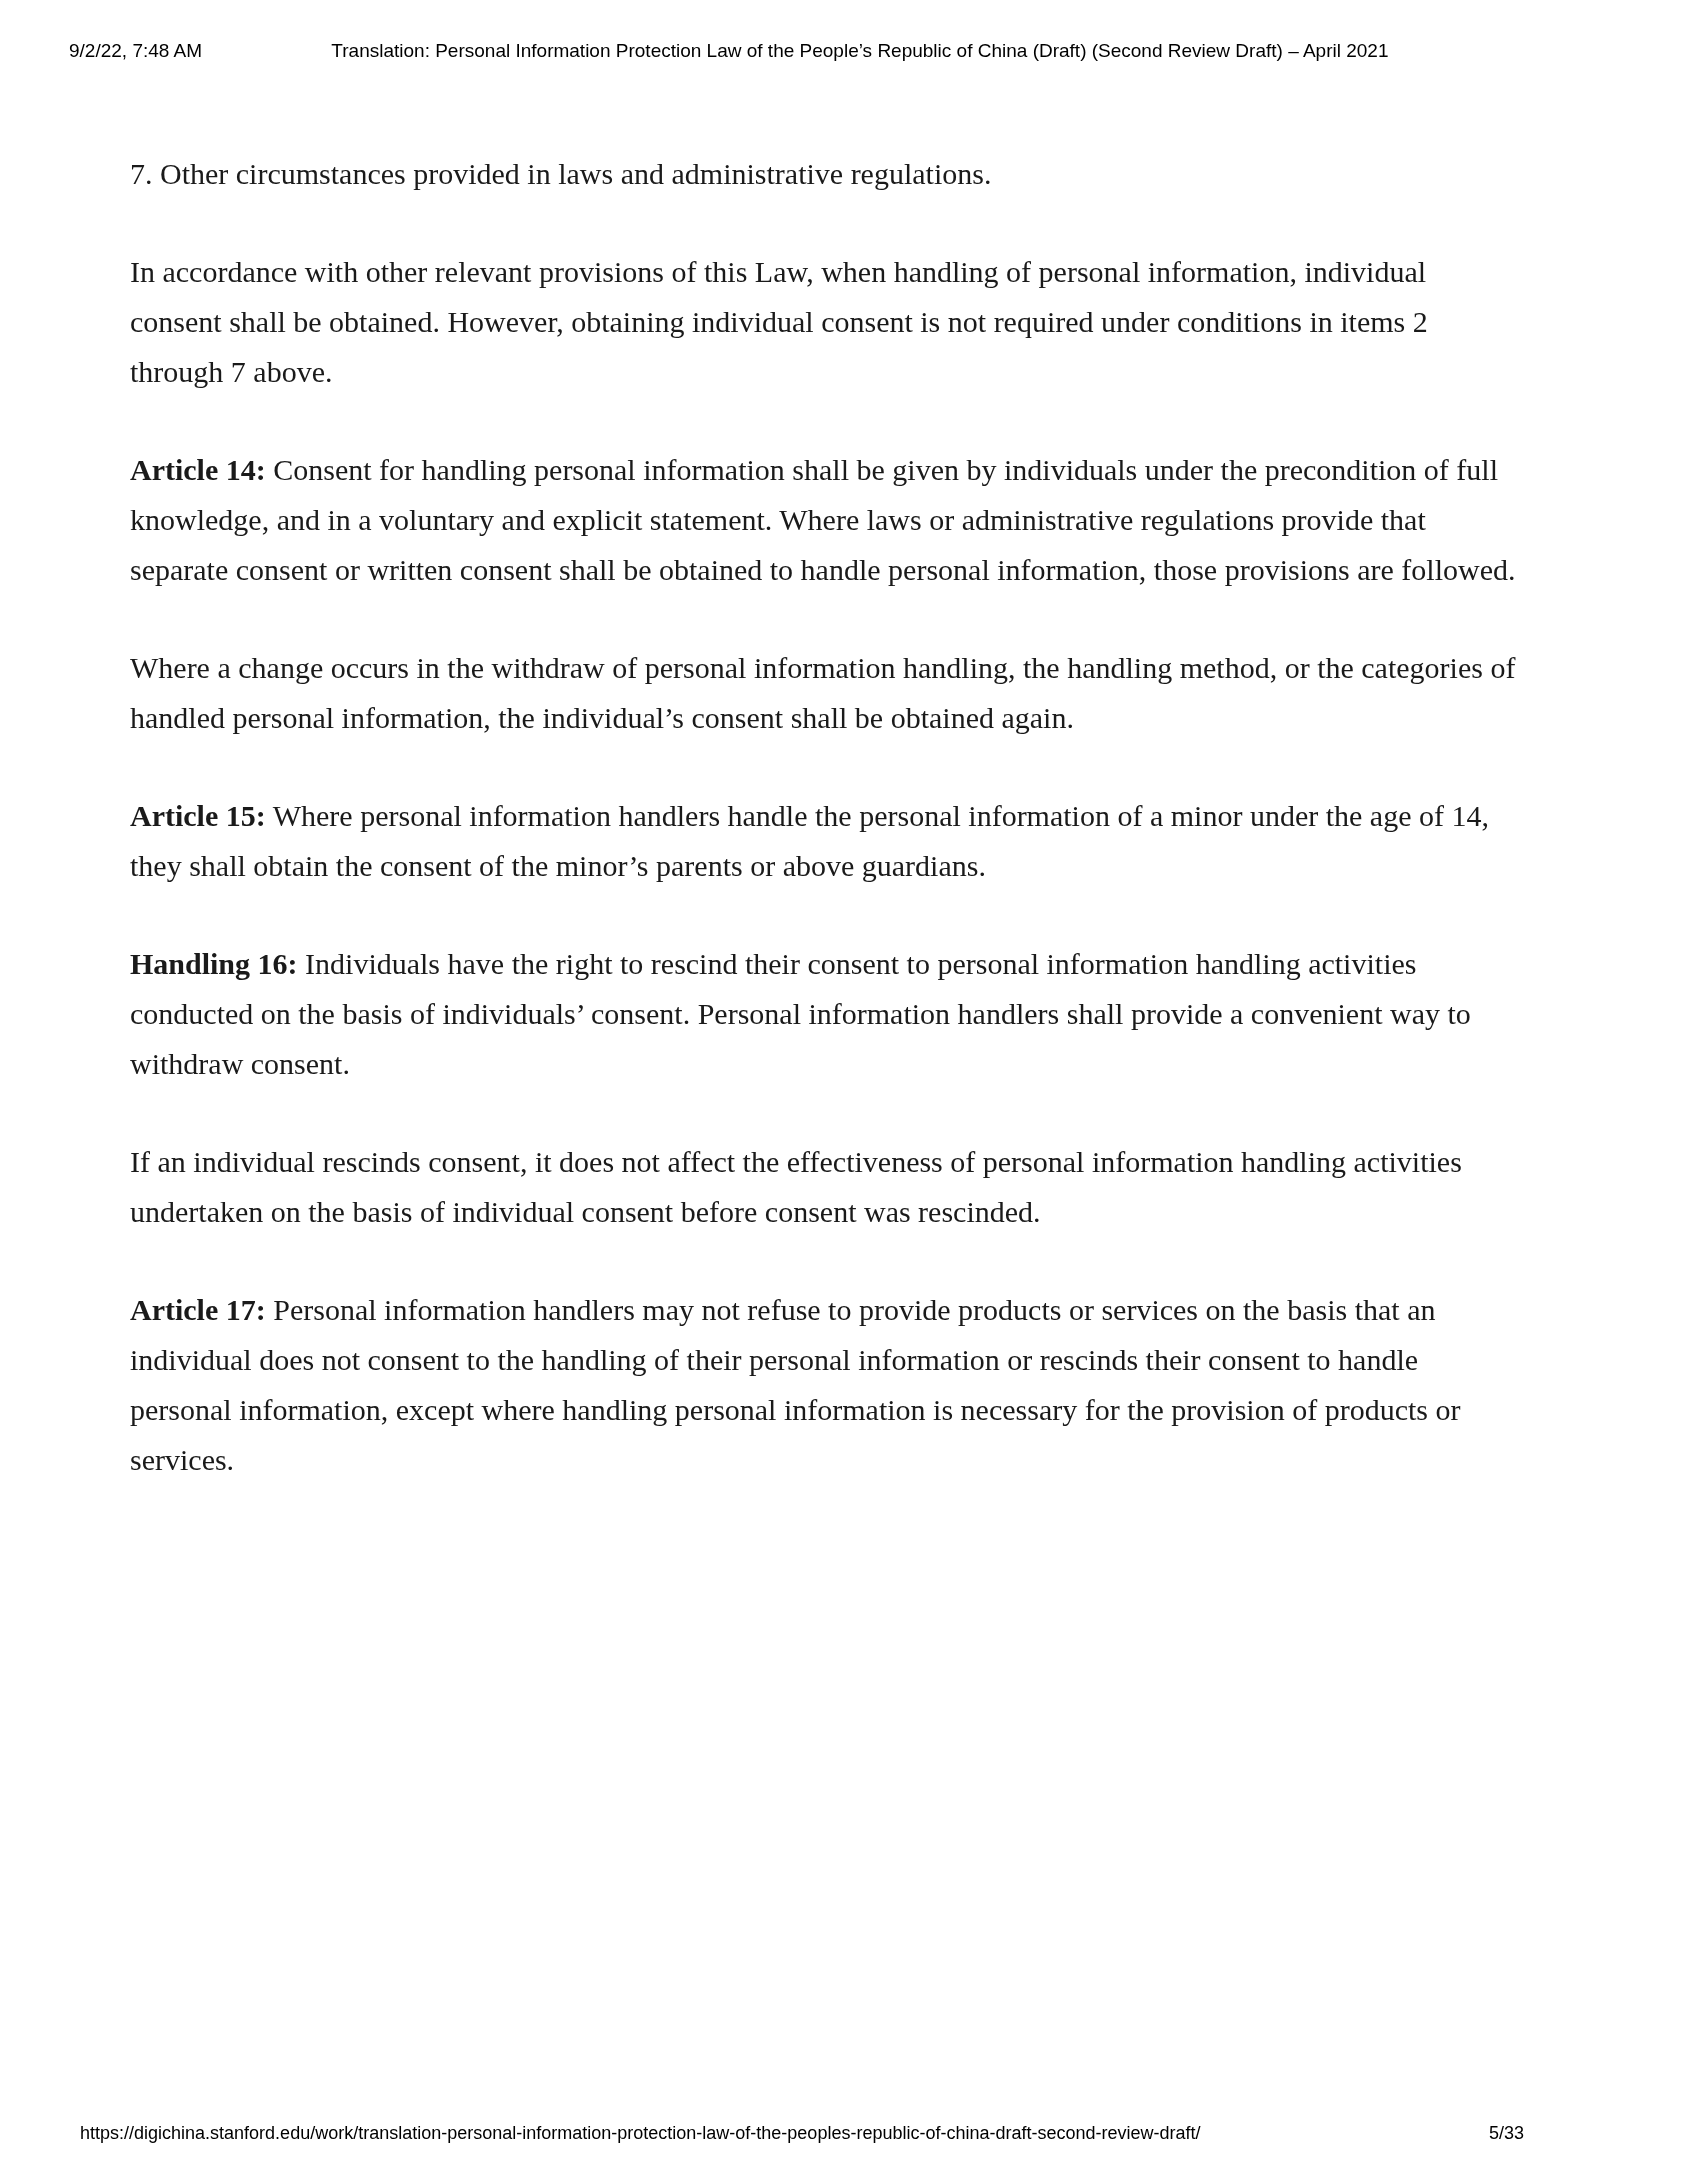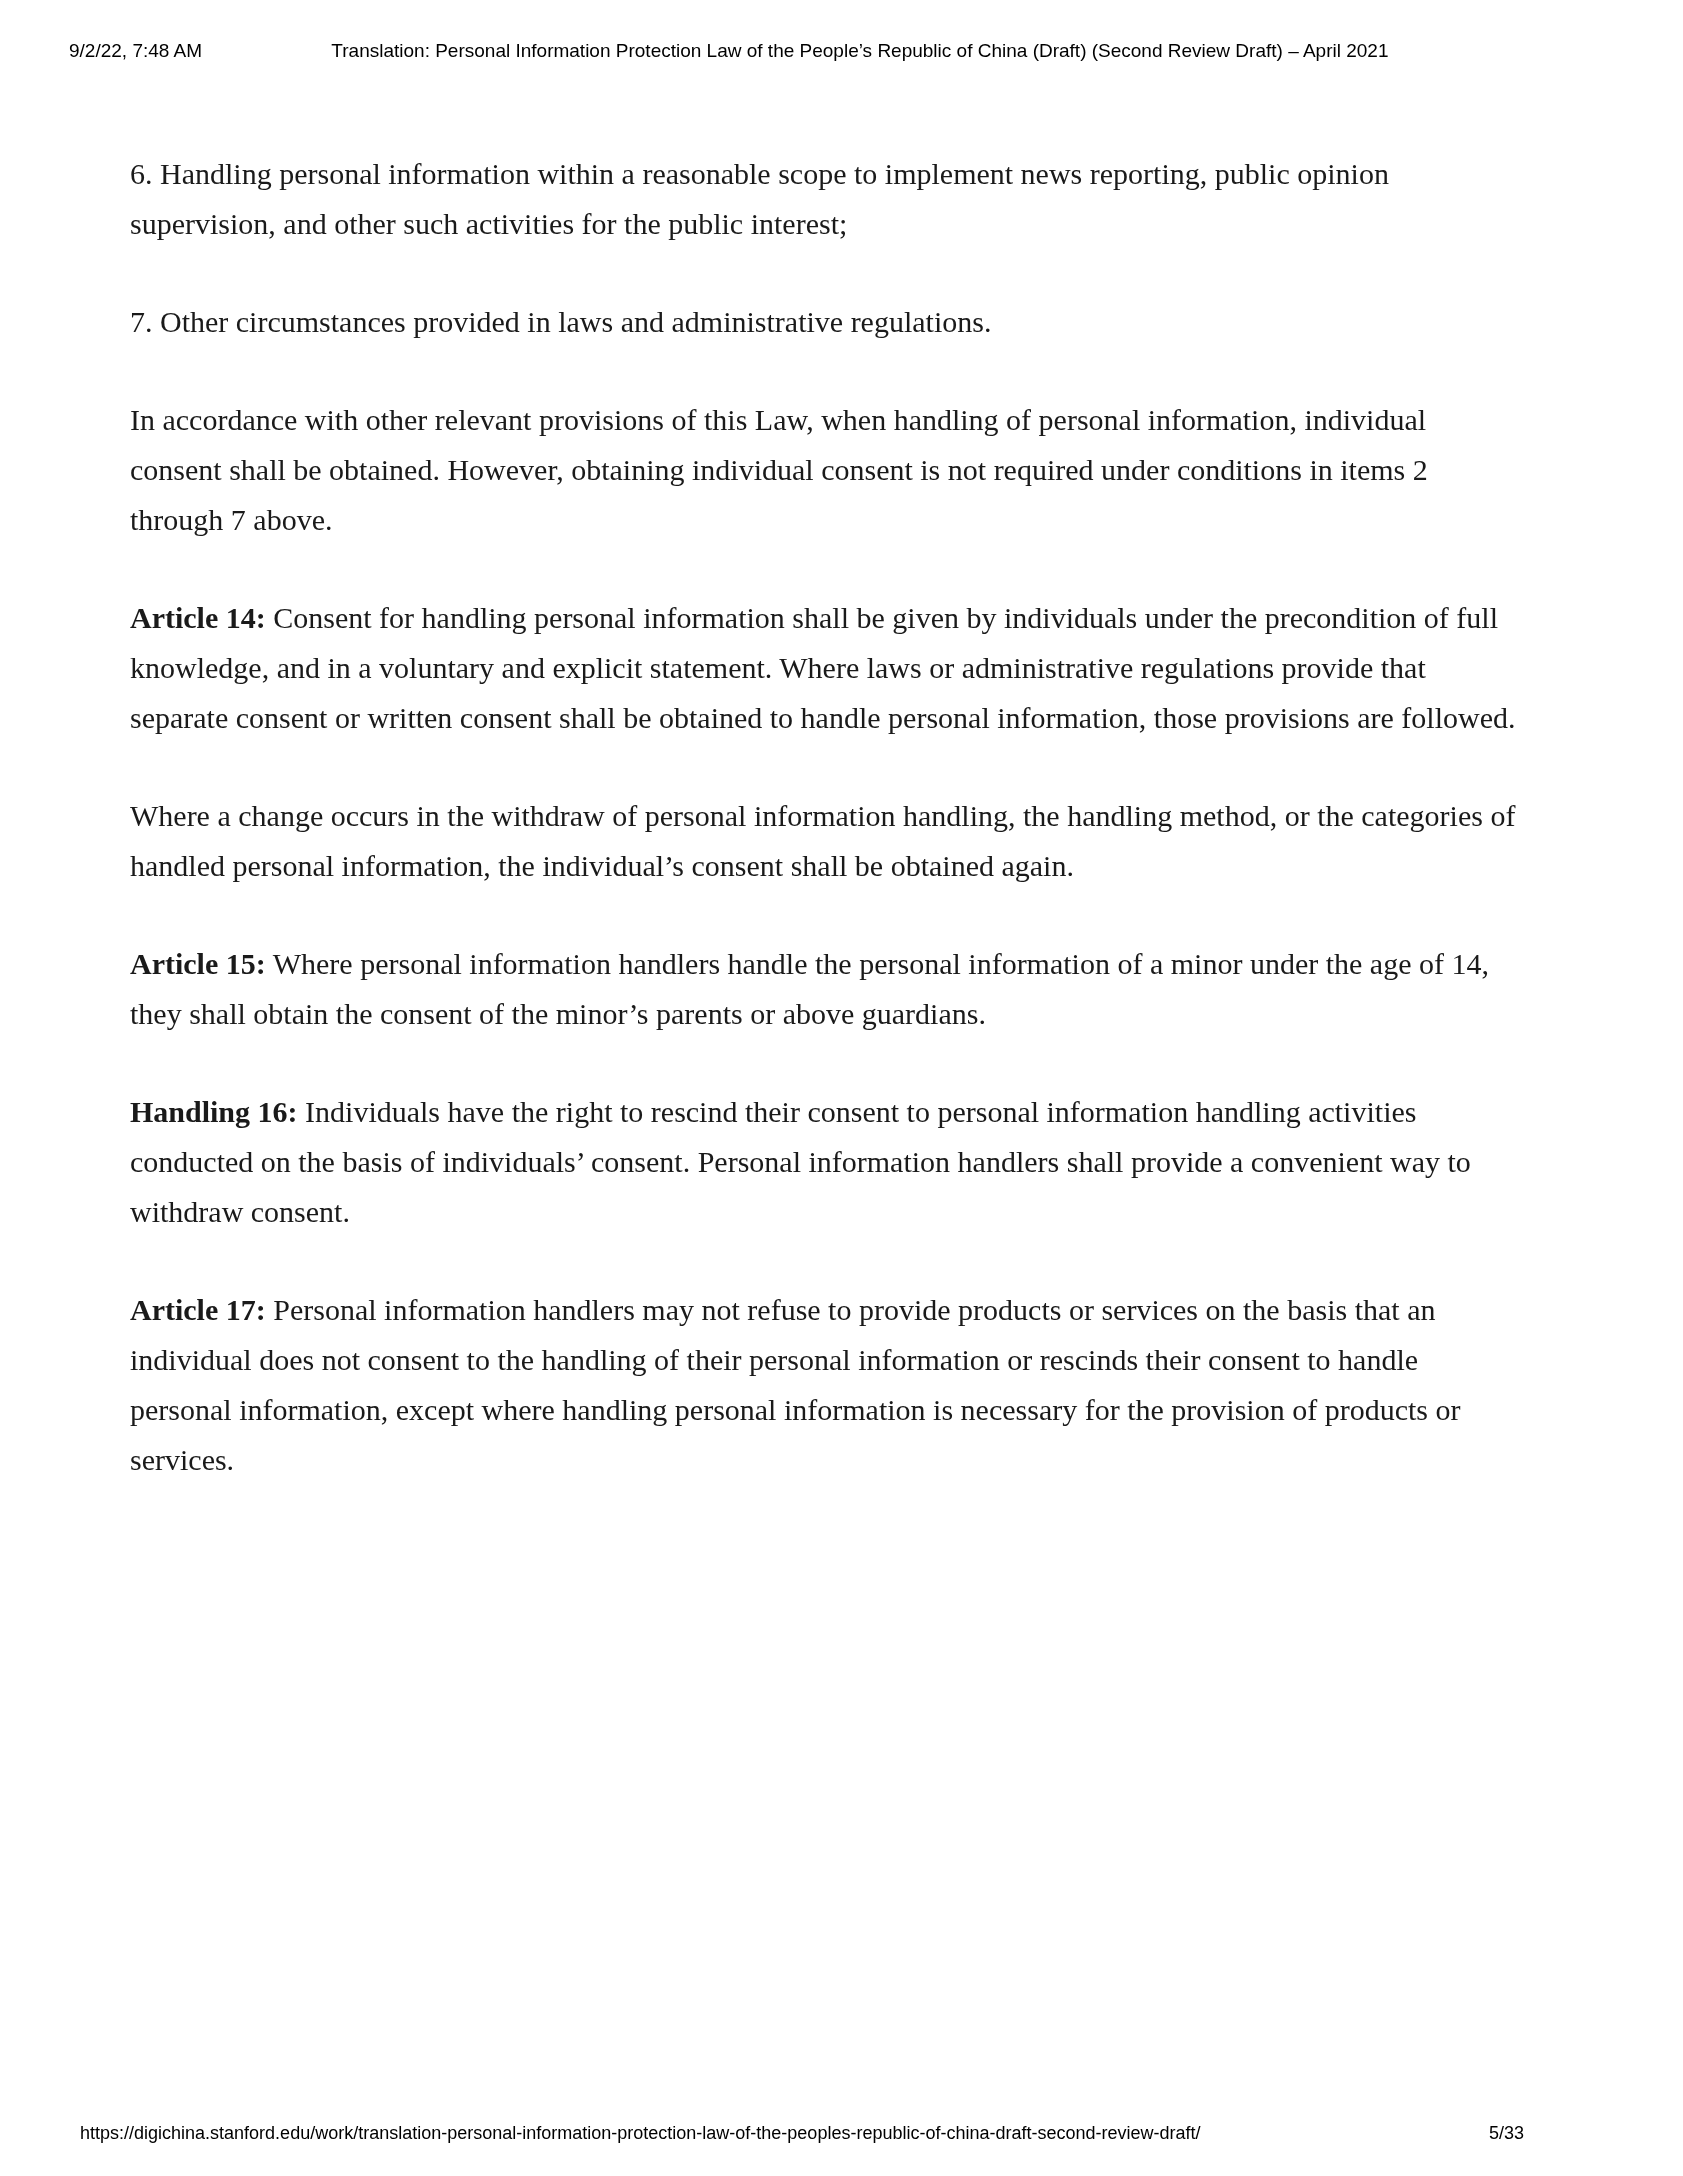--- a/index.html
+++ b/index.html
@@ -71,27 +71,27 @@
 <body>
 
 <div class="page">
 
   <div class="header">
     <span class="timestamp">9/2/22, 7:48 AM</span>
     <span class="doc-title">Translation: Personal Information Protection Law of the People’s Republic of China (Draft) (Second Review Draft) – April 2021</span>
   </div>
 
   <div class="content">
-    <p><span>6. Handling personal information within a reasonable scope to implement news reporting, public opinion supervision, and other such activities for the public interest;</span></p>
     <p><span>7. Other circumstances provided in laws and administrative regulations.</span></p>
     <p><span>In accordance with other relevant provisions of this Law, when handling of personal information, individual consent shall be obtained. However, obtaining individual consent is not required under conditions in items 2 through 7 above.</span></p>
     <p><strong>Article 14:</strong><span> Consent for handling personal information shall be given by individuals under the precondition of full knowledge, and in a voluntary and explicit statement. Where laws or administrative regulations provide that separate consent or written consent shall be obtained to handle personal information, those provisions are followed.</span></p>
     <p><span>Where a change occurs in the withdraw of personal information handling, the handling method, or the categories of handled personal information, the individual’s consent shall be obtained again.</span></p>
     <p><strong>Article 15:</strong><span> Where personal information handlers handle the personal information of a minor under the age of 14, they shall obtain the consent of the minor’s parents or above guardians.</span></p>
     <p><strong>Handling 16:</strong><span> Individuals have the right to rescind their consent to personal information handling activities conducted on the basis of individuals’ consent. Personal information handlers shall provide a convenient way to withdraw consent.</span></p>
+    <p><span>If an individual rescinds consent, it does not affect the effectiveness of personal information handling activities undertaken on the basis of individual consent before consent was rescinded.</span></p>
     <p><strong>Article 17:</strong><span> Personal information handlers may not refuse to provide products or services on the basis that an individual does not consent to the handling of their personal information or rescinds their consent to handle personal information, except where handling personal information is necessary for the provision of products or services.</span></p>
   </div>
 
   <div class="footer">
     <span class="url">https://digichina.stanford.edu/work/translation-personal-information-protection-law-of-the-peoples-republic-of-china-draft-second-review-draft/</span>
     <span class="page-num">5/33</span>
   </div>
 
 </div>
 

